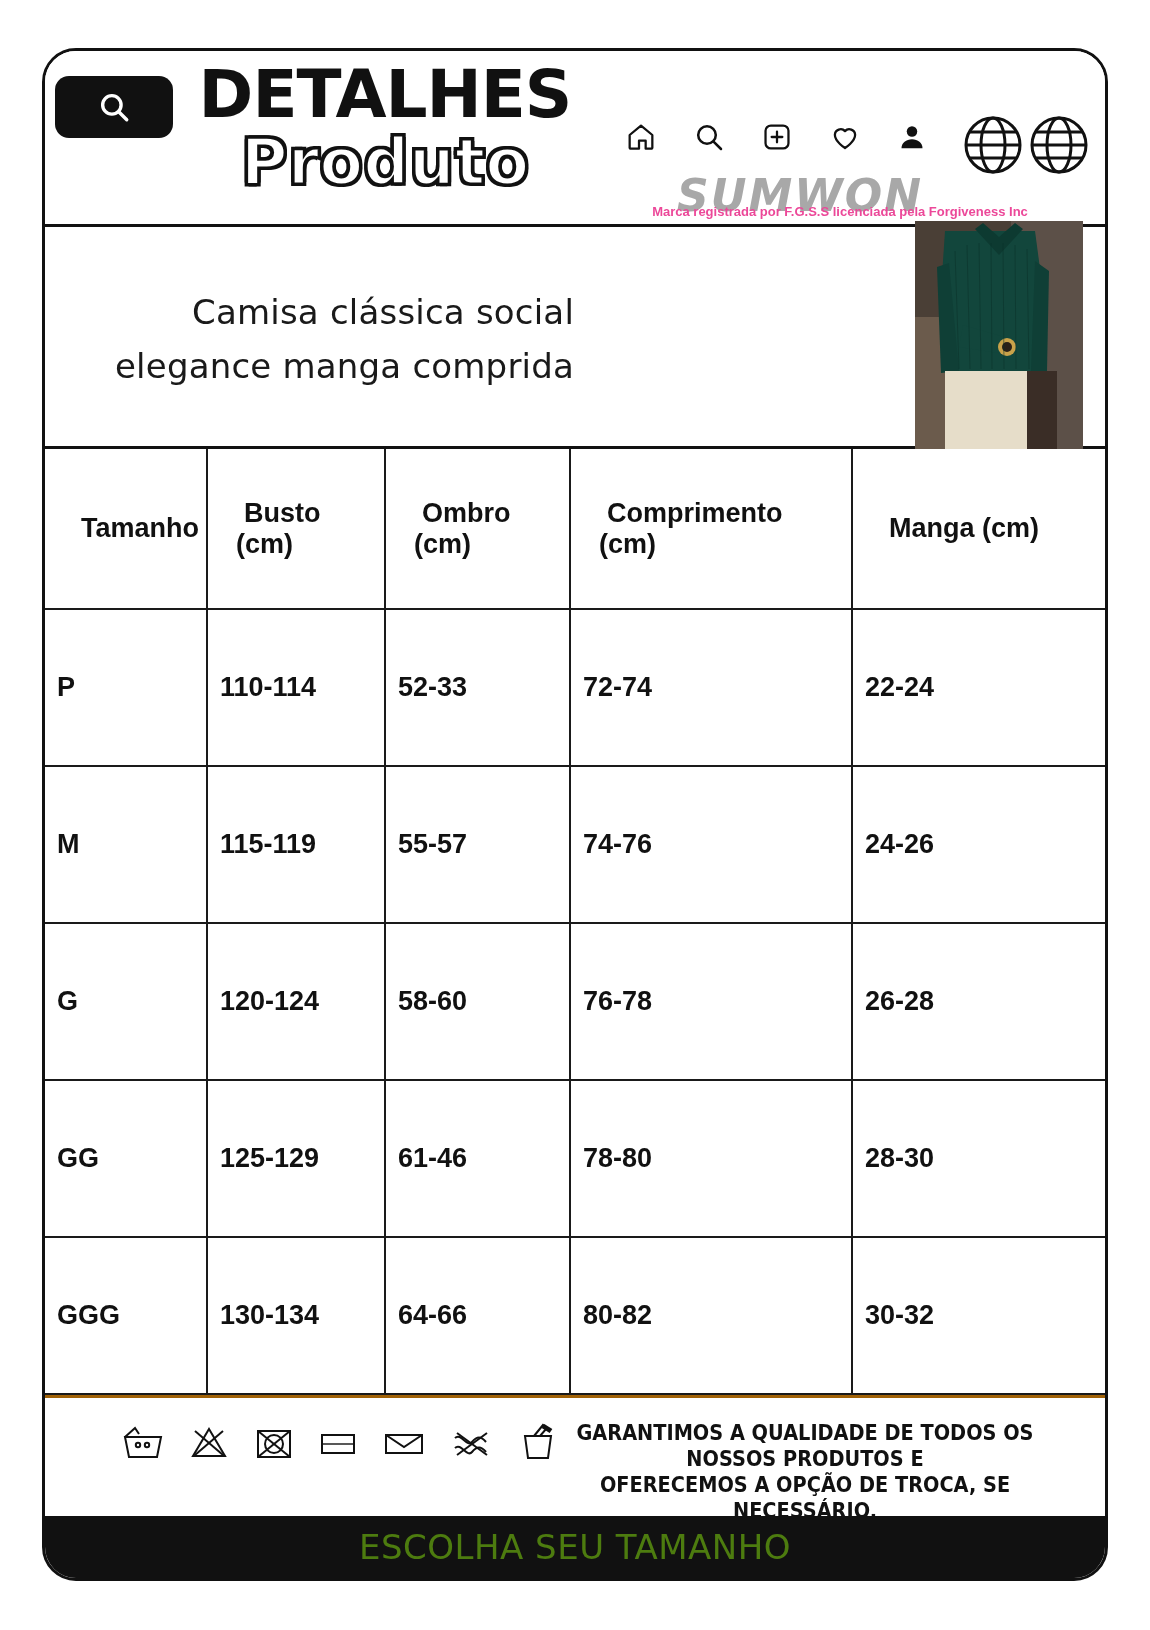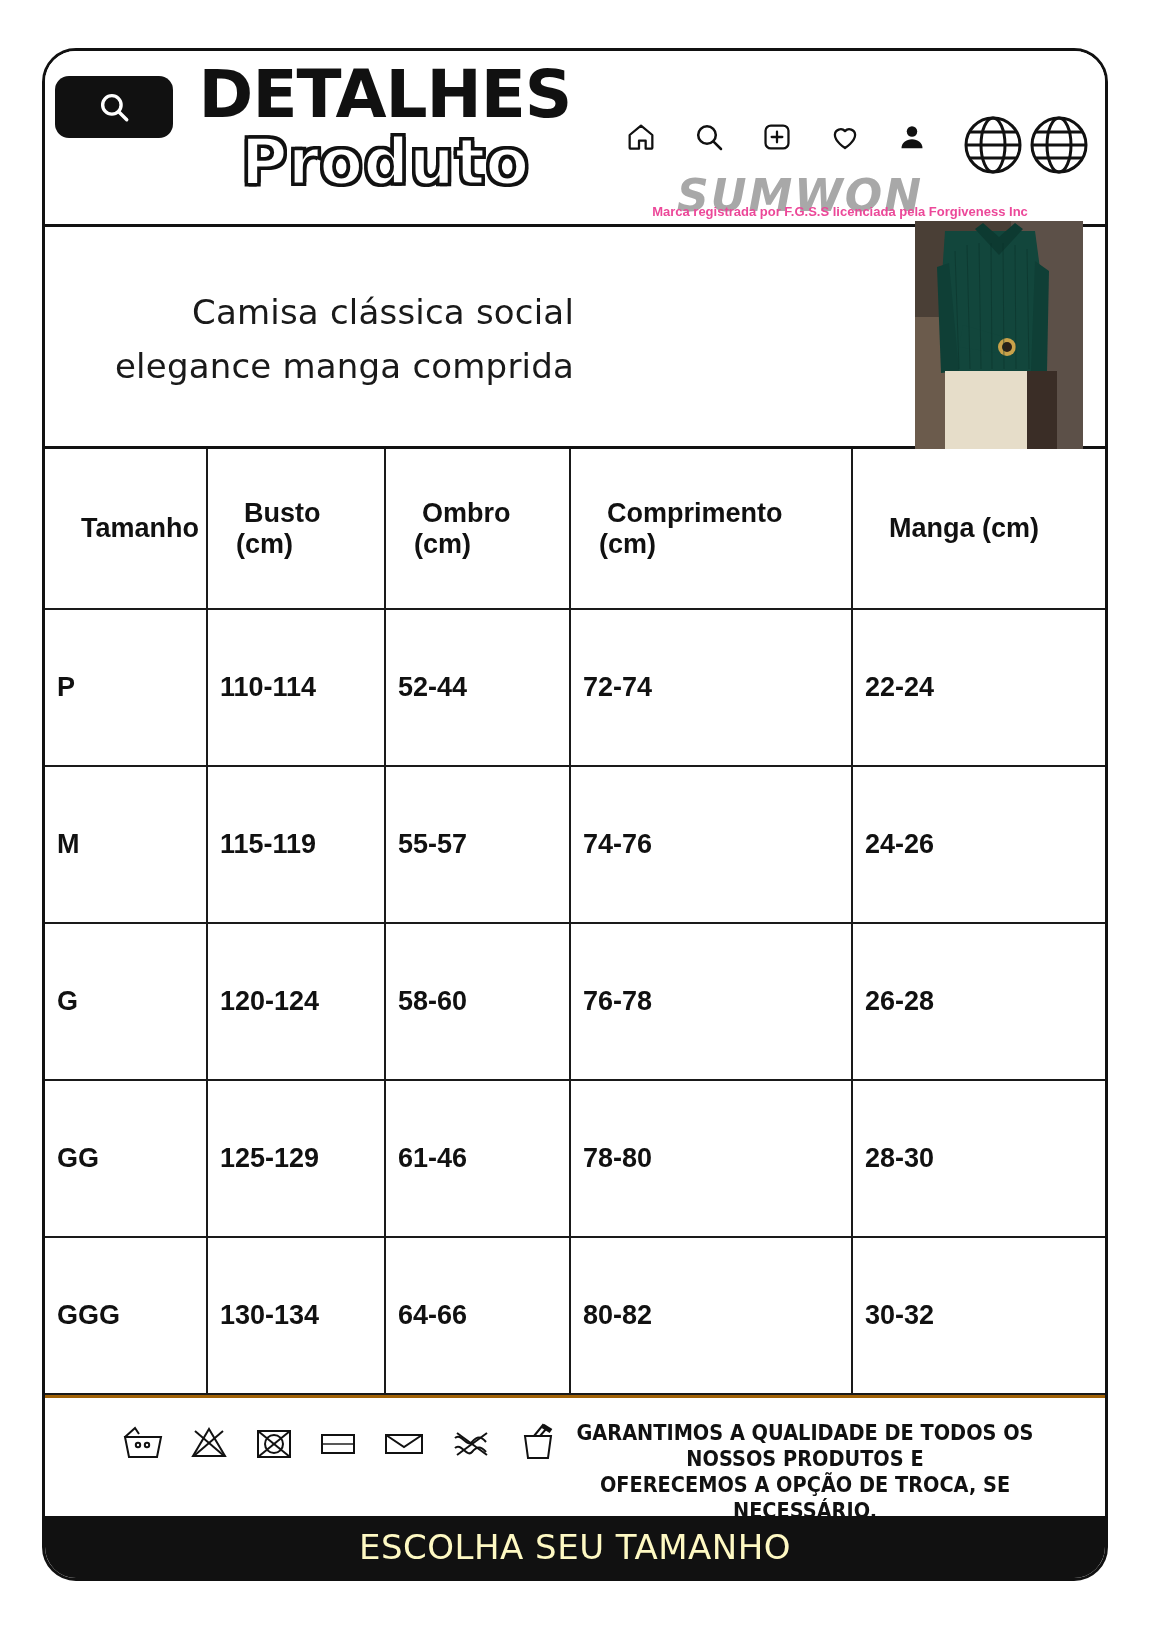--- a/index.html
+++ b/index.html
@@ -224,21 +224,21 @@
     width: 100%;
     height: 62px;
     background: #111111;
     display: flex;
     align-items: center;
     justify-content: center;
   }
   .footer-bar span {
     font-family: "DejaVu Sans", sans-serif;
     font-size: 34px;
-    color: #fef9c3;
+    color: #4d7c0f;
     letter-spacing: 0.5px;
   }
 </style>
 </head>
 <body>
 
 <div id="page">
   <div class="card">
 
     <div class="header">
@@ -360,21 +360,21 @@
             <th><span class="th-in">Busto (cm)</span></th>
             <th><span class="th-in">Ombro (cm)</span></th>
             <th><span class="th-in">Comprimento (cm)</span></th>
             <th><span class="th-in">Manga (cm)</span></th>
           </tr>
         </thead>
         <tbody>
           <tr>
             <td>P</td>
             <td>110-114</td>
-            <td>52-44</td>
+            <td>52-33</td>
             <td>72-74</td>
             <td>22-24</td>
           </tr>
           <tr>
             <td>M</td>
             <td>115-119</td>
             <td>55-57</td>
             <td>74-76</td>
             <td>24-26</td>
           </tr>

